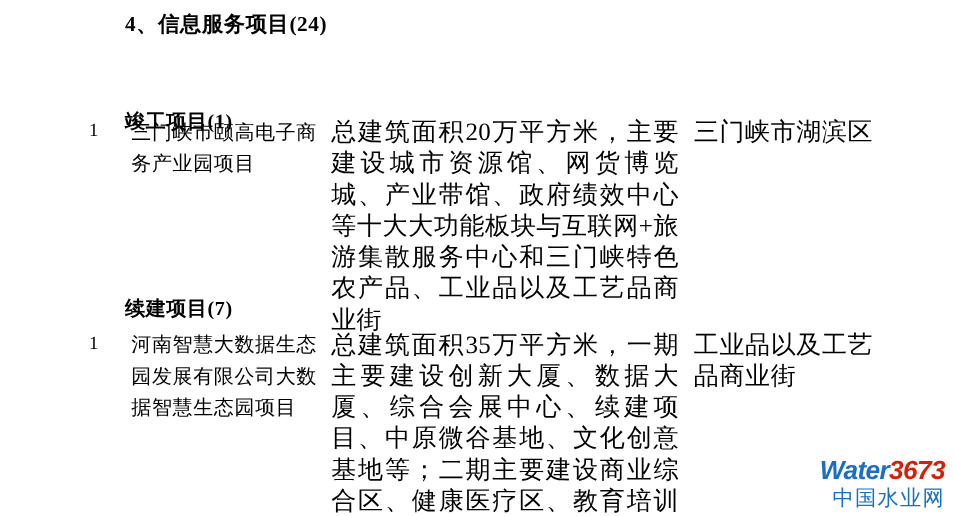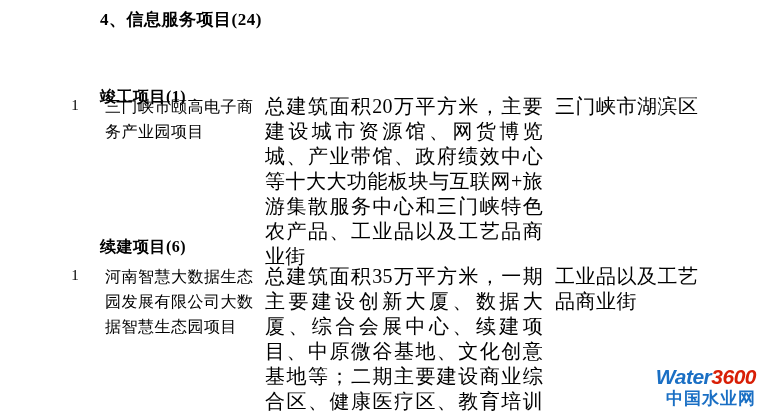--- a/index.html
+++ b/index.html
@@ -98,48 +98,48 @@
     font-size: 21px;
     font-weight: bold;
     font-style: italic;
     letter-spacing: -0.5px;
   }
   .wm-water { color: #1a6fc4; text-align: center; }
   .wm-digits { color: #d81e06; }
   .watermark .wm-line2 {
     font-family: "Liberation Sans", "DejaVu Sans", sans-serif;
     font-size: 17px;
-    font-weight: bold;
+    font-weight: normal;
     color: #1a6fc4;
     letter-spacing: 1px;
   }
 </style>
 </head>
 <body>
 
 <div class="page">
 
   <div class="section-heading">4、信息服务项目(24)</div>
 
   <div class="sub-heading sub-heading-1">竣工项目(1)</div>
 
   <div class="row row-1">
     <div class="cell-index">1</div>
     <div class="cell-name">三门峡市颐高电子商务产业园项目</div>
     <div class="cell-desc">总建筑面积20万平方米，主要建设城市资源馆、网货博览城、产业带馆、政府绩效中心等十大大功能板块与互联网+旅游集散服务中心和三门峡特色农产品、工业品以及工艺品商业街</div>
     <div class="cell-location">三门峡市湖滨区</div>
   </div>
 
-  <div class="sub-heading sub-heading-2">续建项目(6)</div>
+  <div class="sub-heading sub-heading-2">续建项目(7)</div>
 
   <div class="row row-2">
     <div class="cell-index">1</div>
     <div class="cell-name">河南智慧大数据生态园发展有限公司大数据智慧生态园项目</div>
     <div class="cell-desc">总建筑面积35万平方米，一期主要建设创新大厦、数据大厦、综合会展中心、续建项目、中原微谷基地、文化创意基地等；二期主要建设商业综合区、健康医疗区、教育培训区、绿色生活区等</div>
     <div class="cell-location">工业品以及工艺品商业街</div>
   </div>
 
   <div class="watermark">
-    <div class="wm-line1"><span class="wm-water">Water</span><span class="wm-digits">3600</span></div>
+    <div class="wm-line1"><span class="wm-water">Water</span><span class="wm-digits">3673</span></div>
     <div class="wm-line2">中国水业网</div>
   </div>
 
 </div>
 
 </body></html>

